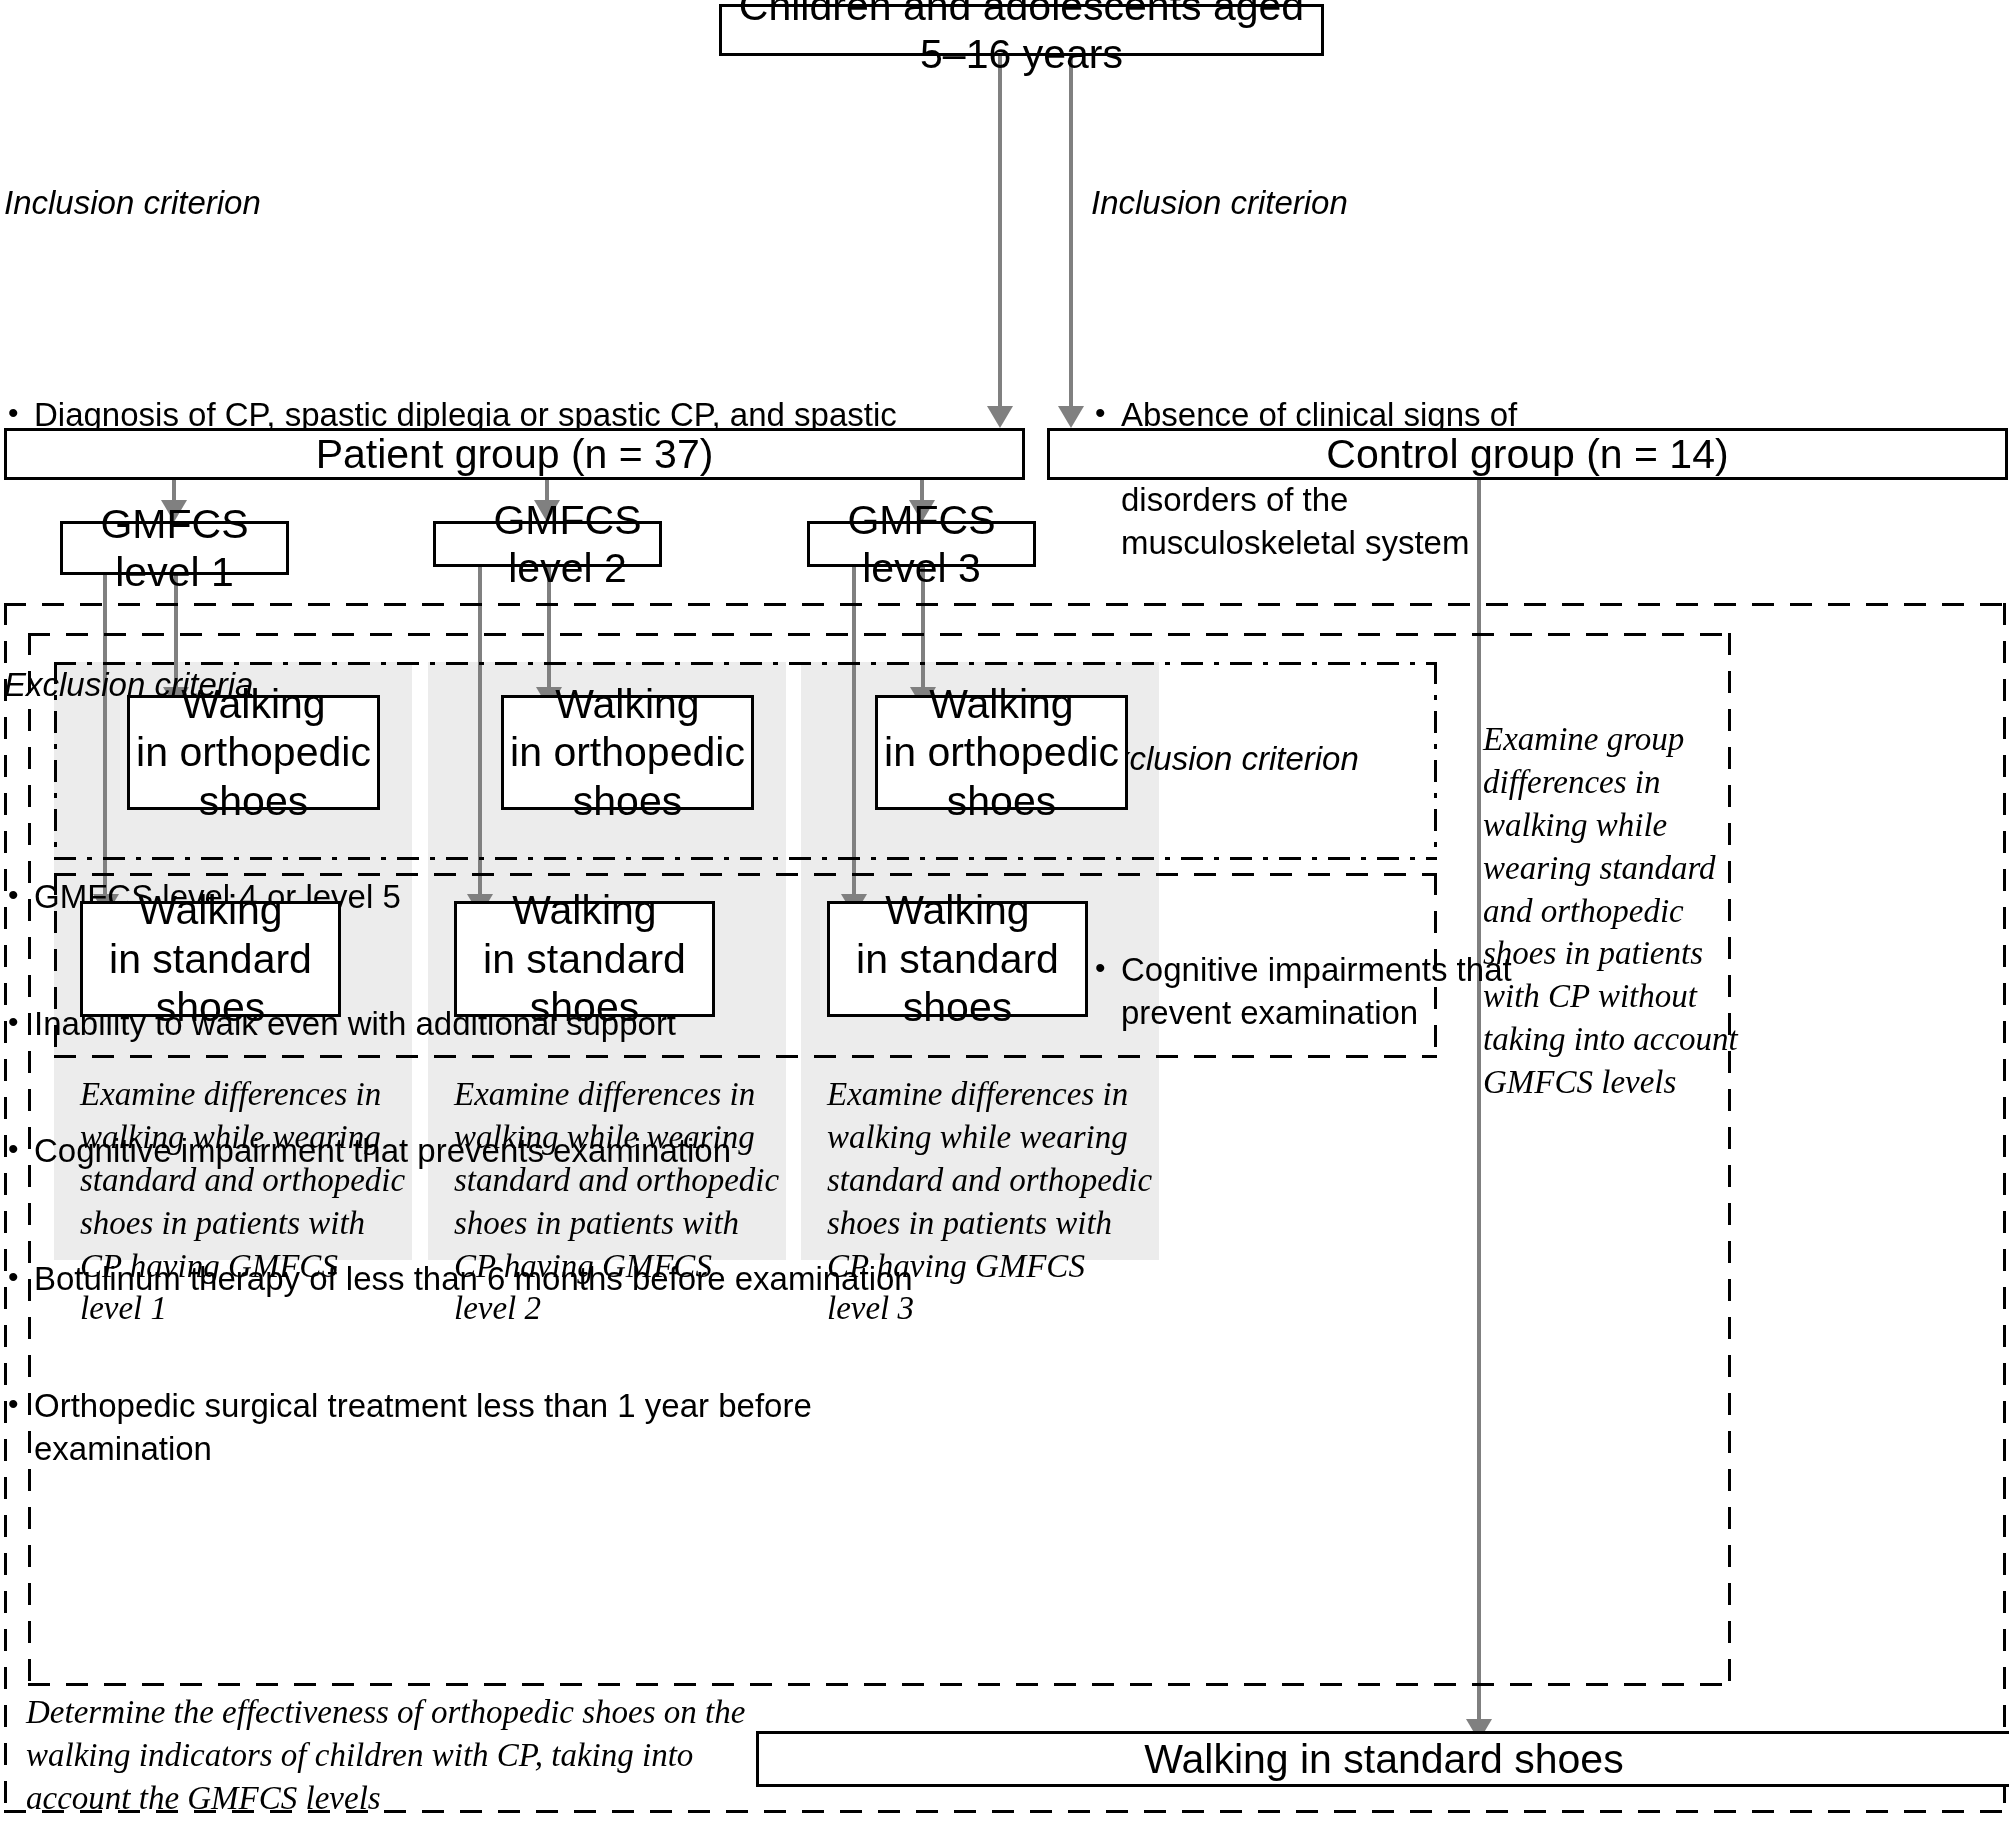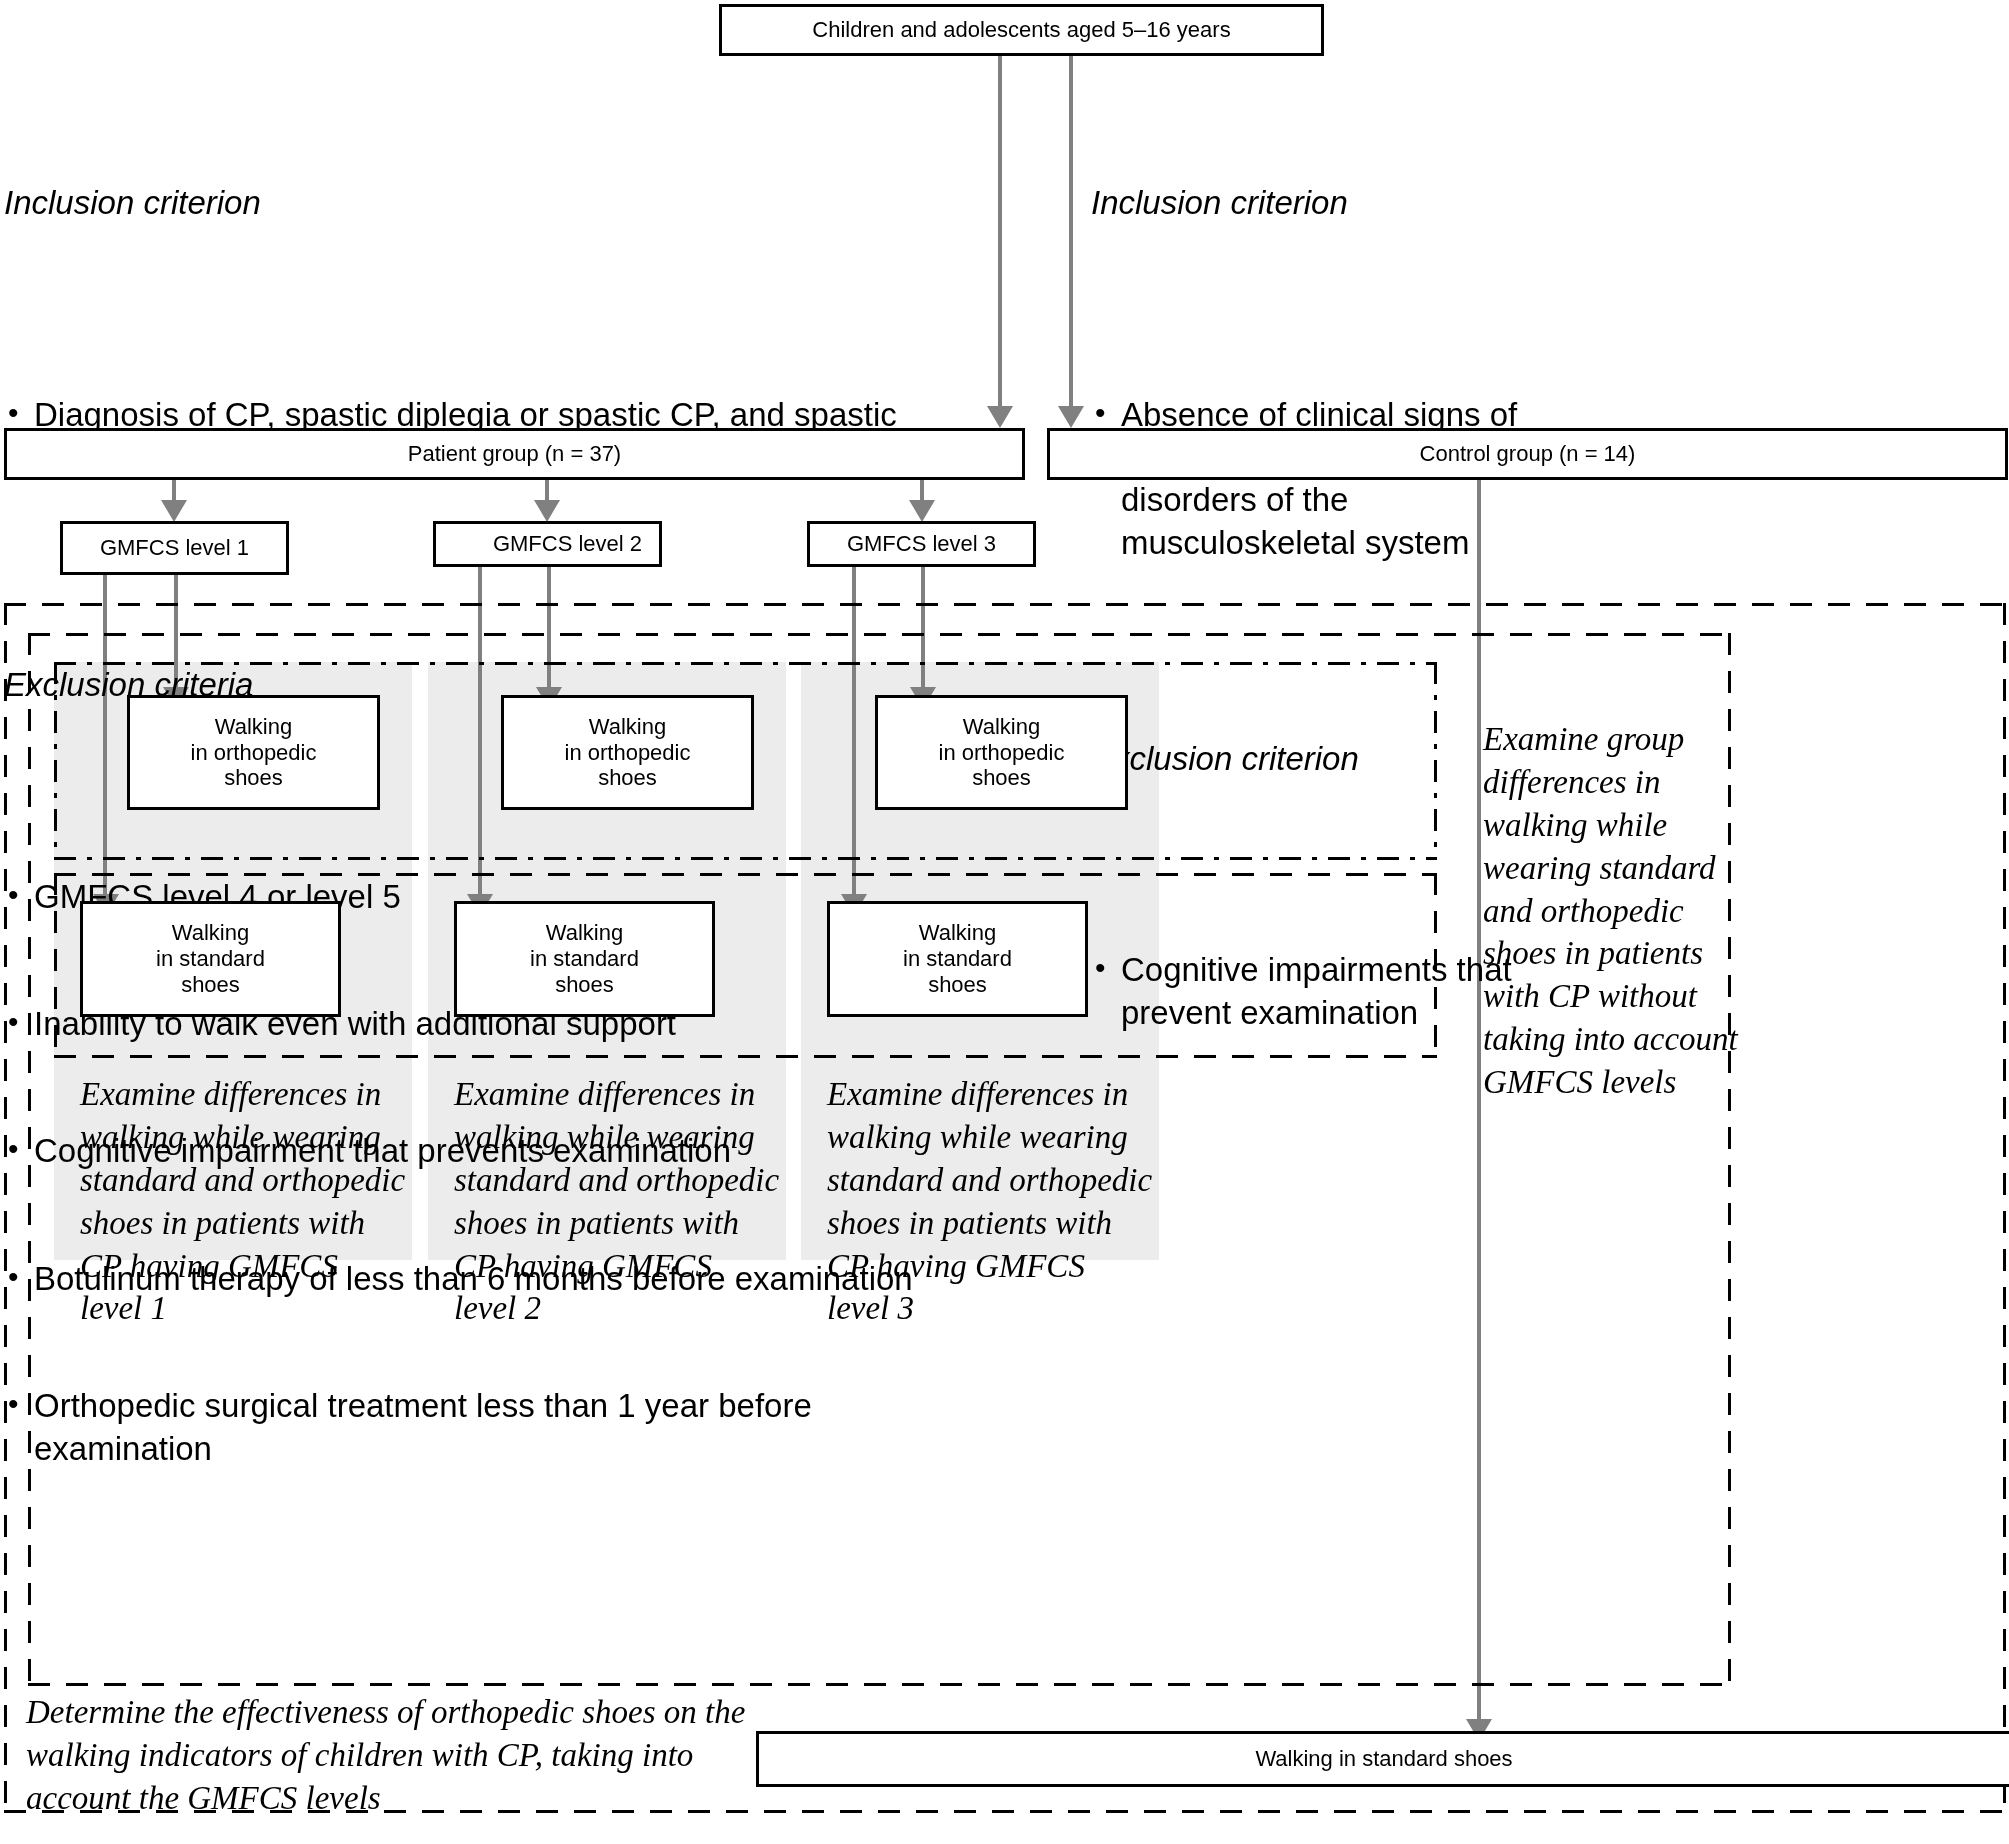--- a/index.html
+++ b/index.html
@@ -22,21 +22,21 @@
   
   .box {
     position: absolute;
     box-sizing: border-box;
     border: 3px solid #000;
     background: #fff;
     display: flex;
     align-items: center;
     justify-content: center;
     text-align: center;
-    font-size: 22px;
+    font-size: 41px;
     line-height: 1.18;
     z-index: 6;
   }
   .box.multiline { flex-direction: column; }
 
   .txt {
     position: absolute;
     font-size: 33px;
     line-height: 1.28;
     white-space: pre-wrap;

